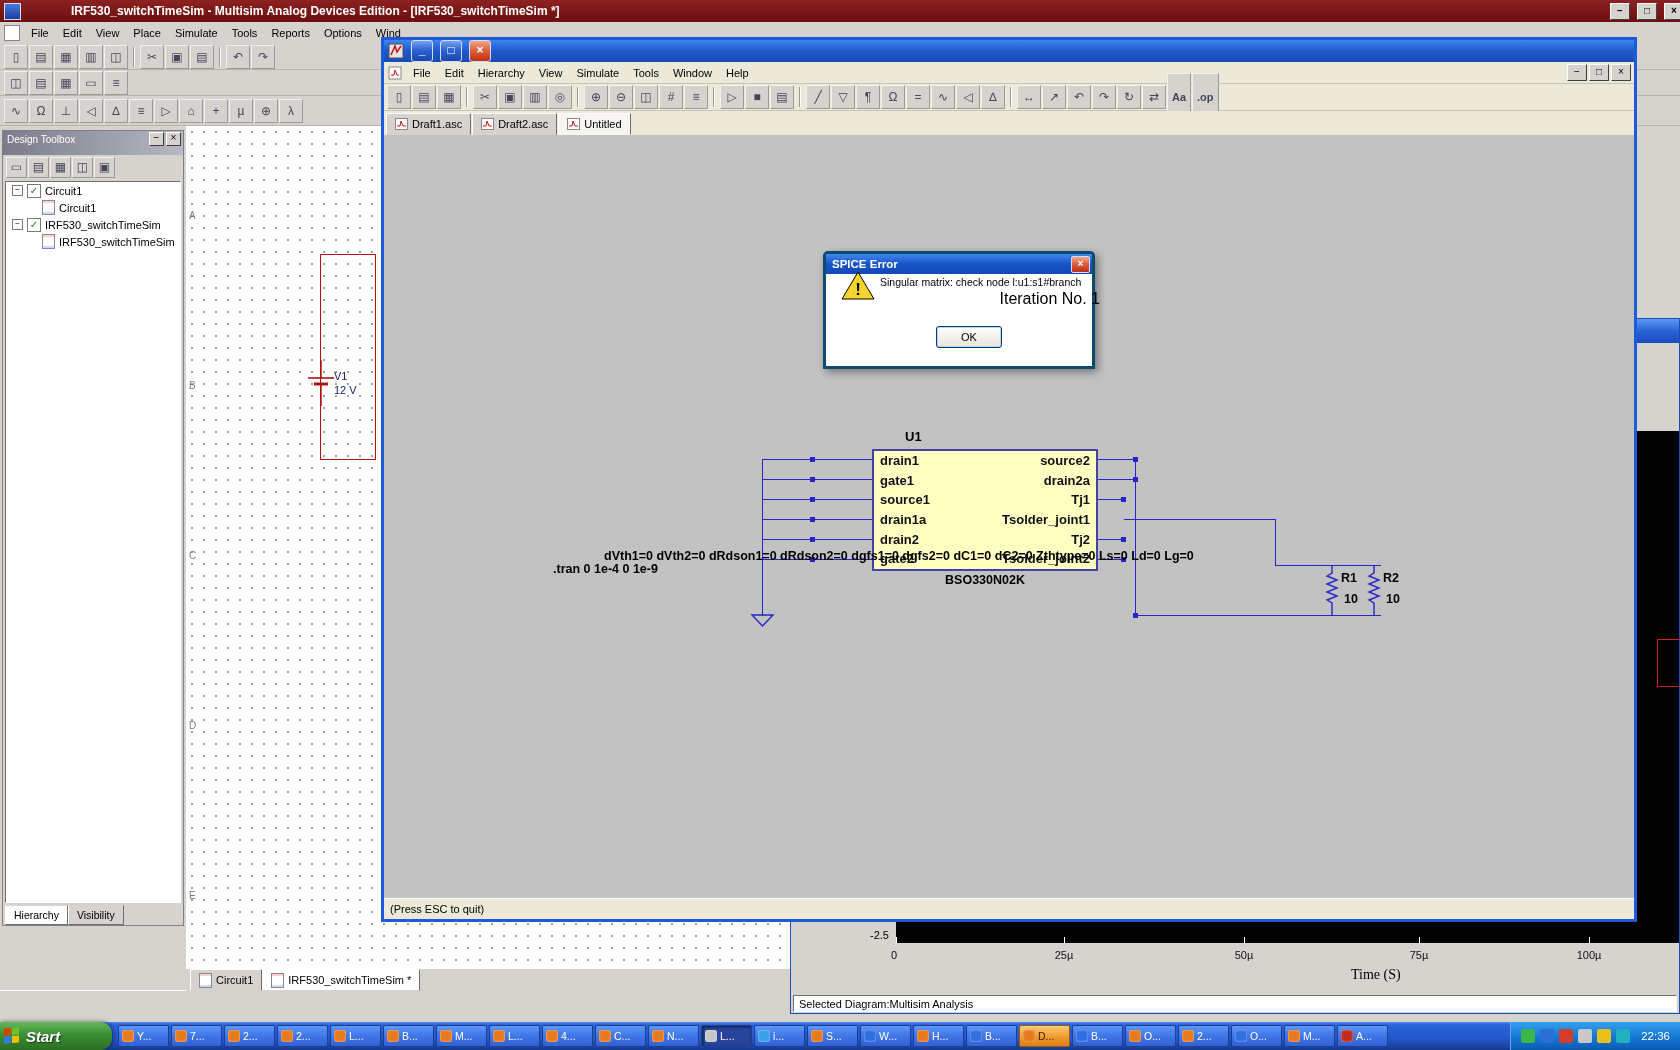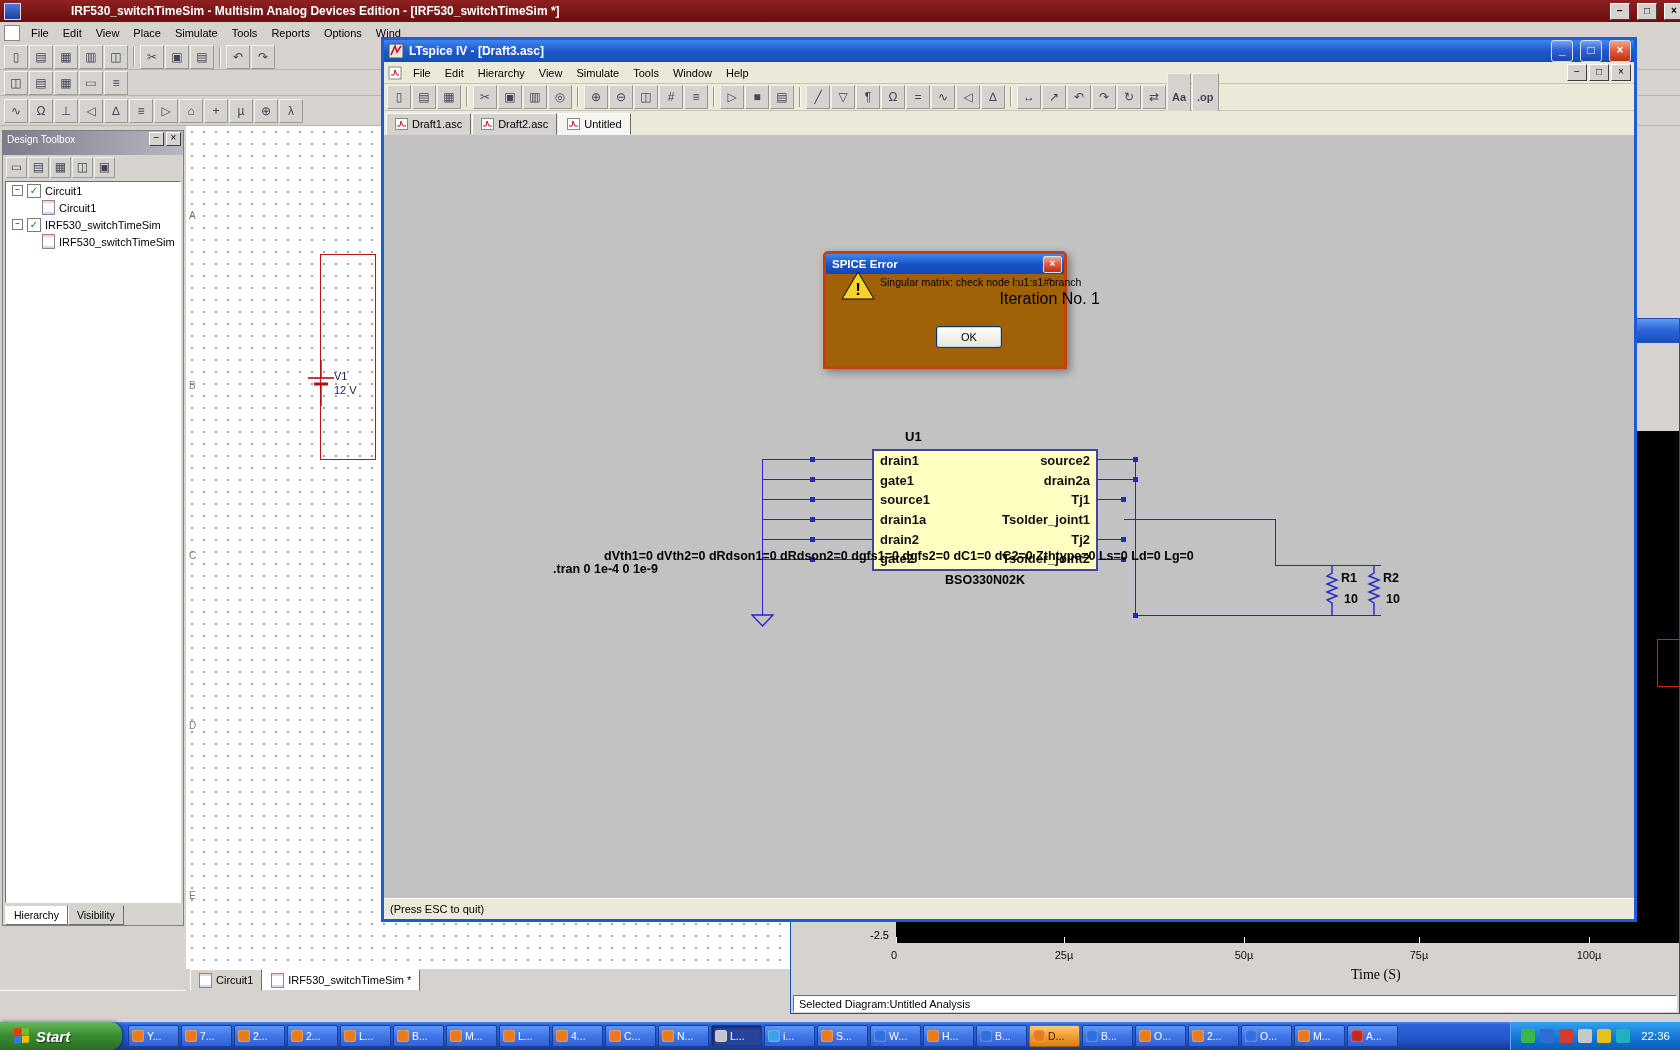--- a/index.html
+++ b/index.html
@@ -48,21 +48,21 @@
   .dtab{height:18px;padding:0 8px;display:flex;align-items:center;background:#d6d3ce;
     border:1px solid;border-color:#d6d3ce #6f6f6f #6f6f6f #fff;font-size:10.5px;}
   .dtab.active{background:#fff;}
   
   .stab{height:20px;display:flex;align-items:center;gap:4px;padding:0 8px;background:#d6d3ce;
     border:1px solid;border-color:#fff #6f6f6f #d6d3ce #fff;font-size:11px;}
   .stab.active{background:#fff;}
   
   #taskbar{position:absolute;left:0;top:1022px;width:1680px;height:28px;z-index:50;display:flex;align-items:center;
     background:linear-gradient(#4a8df0,#2b63d8 10%,#2457cd 60%,#16398f);}
-  #startbtn{height:28px;width:96px;flex:none;display:flex;align-items:center;gap:6px;padding:0 12px 0 14px;
+  #startbtn{height:28px;width:96px;flex:none;display:flex;align-items:center;gap:6px;padding:0 12px 0 4px;
     border-radius:0 12px 12px 0;background:linear-gradient(#66b85c,#3b8f33 45%,#2a6e24);
     box-shadow:1px 0 4px rgba(0,0,0,.5);color:#fff;font-weight:bold;font-style:italic;font-size:15px;
     text-shadow:1px 1px 1px rgba(0,0,0,.6);}
   .winflag{width:16px;height:16px;flex:none;display:grid;grid-template-columns:7px 7px;grid-template-rows:7px 7px;gap:1px;transform:skewY(-5deg);}
   .winflag i{display:block;}
   #tasks{display:flex;align-items:center;gap:2px;margin-left:6px;}
   .titem{width:51px;height:22px;flex:none;display:flex;align-items:center;gap:3px;padding:0 3px;border-radius:2px;
     background:linear-gradient(#5d97f6,#4076e8 50%,#3161d2);border:1px solid #1c3f92;color:#fff;
     font-size:10.5px;overflow:hidden;white-space:nowrap;box-sizing:border-box;}
   .titem .ti{width:12px;height:12px;flex:none;border-radius:3px;background:#e87a1e;box-shadow:inset 0 0 2px rgba(255,255,255,.7);}
@@ -88,22 +88,22 @@
     border:3px solid #1c5cd8;background:#ece9d8;display:flex;flex-direction:column;}
   #lt-title{height:22px;flex:none;display:flex;align-items:center;padding:0 3px 0 4px;gap:5px;color:#fff;
     font-weight:bold;font-size:12px;background:linear-gradient(#3f86ee,#1f58cc 50%,#174bb8);}
   #lt-menubar{height:21px;flex:none;display:flex;align-items:center;background:#ece9d8;border-bottom:1px solid #c8c4b4;}
   #lt-toolbar{height:26px;flex:none;display:flex;align-items:center;gap:1px;padding:0 3px;background:#ece9d8;border-bottom:1px solid #c8c4b4;}
   #lt-tabs{height:22px;flex:none;display:flex;align-items:flex-end;padding:2px 2px 0 2px;background:#ece9d8;}
   #lt-canvas{position:relative;flex:1;background:#c2c2c2;overflow:hidden;}
   #lt-status{height:20px;flex:none;display:flex;align-items:center;padding:0 6px;background:#ece9d8;
     border-top:1px solid #fff;font-size:11px;}
   
-  #dlg{position:absolute;left:439px;top:116px;width:244px;height:118px;z-index:6;
-    border:3px solid #c2410c;border-radius:5px 5px 0 0;background:#a16207;box-sizing:border-box;box-shadow:3px 3px 8px rgba(0,0,0,.4);}
+  #dlg{position:absolute;left:439px;top:116px;width:272px;height:118px;z-index:6;
+    border:3px solid #0c4a6e;border-radius:5px 5px 0 0;background:#ffffff;box-sizing:border-box;box-shadow:3px 3px 8px rgba(0,0,0,.4);}
   #dlg-title{height:20px;display:flex;align-items:center;padding:0 2px 0 6px;color:#fff;font-weight:bold;font-size:11.5px;
     background:linear-gradient(#4287ef,#1855c8 50%,#1248b8);margin:-0px;}
   #dlg .xpb{width:17px;height:15px;line-height:13px;font-size:10px;border-radius:2px;margin-left:auto;}
   #okbtn{position:absolute;left:88px;top:72px;width:66px;height:22px;border:1px solid #003c74;border-radius:3px;
     background:linear-gradient(#ffffff,#e8e4d8);font-size:11px;box-shadow:inset 0 0 0 1px #bcd4f2;margin-left:22px;}
   
   #ms-title{left:0;top:0;width:1680px;height:22px;display:flex;align-items:center;gap:5px;padding:0 4px;
     color:#fff;font-weight:bold;font-size:12px;background:linear-gradient(#8e2121,#6a0f0f);}
   #ms-menubar{left:0;top:22px;width:1680px;height:22px;background:#d6d3ce;display:flex;align-items:center;border-bottom:1px solid #fff;}
   .mstb{background:#d6d3ce;display:flex;align-items:center;gap:1px;padding:2px 4px;}
@@ -261,31 +261,30 @@
       <div class="abs" style="left:761px;top:208px;width:22px;height:46px;border:1px solid #d02020;"></div>
     </div>
     <span class="abs" style="left:52px;top:610px;width:46px;text-align:right;font-size:11px;">-2.5</span>
     <span class="gtick" style="left:103px;top:630px;">0</span>
     <span class="gtick" style="left:273px;top:630px;">25µ</span>
     <span class="gtick" style="left:453px;top:630px;">50µ</span>
     <span class="gtick" style="left:628px;top:630px;">75µ</span>
     <span class="gtick" style="left:798px;top:630px;">100µ</span>
     <span class="abs" style="left:560px;top:648px;font-family:'Liberation Serif',serif;font-size:14px;">Time (S)</span>
     <div class="abs ins" style="left:2px;top:676px;width:884px;height:17px;background:#fff;display:flex;align-items:center;padding:0 5px;box-sizing:border-box;font-size:11px;">
-      <span>Selected Diagram:Untitled Analysis</span>
+      <span>Selected Diagram:Multisim Analysis</span>
     </div>
   </div>
 
   <div id="lt">
     <div id="lt-title">
       <svg width="16" height="16">
         <rect x="1" y="1" width="14" height="14" fill="#e6e6e6" stroke="#555"></rect>
         <polyline points="3,12 7,3 9,9 13,3" fill="none" stroke="#c81414" stroke-width="1.6"></polyline>
       </svg>
-      <span style="flex:1;overflow:hidden;white-space:nowrap;">LTspice IV - [Draft3.asc]</span>
       <span class="xpb">_</span>
       <span class="xpb">□</span>
       <span class="xpb close">×</span>
     </div>
     <div id="lt-menubar">
       <svg width="14" height="14" style="margin:0 4px;">
         <rect x="1" y="1" width="12" height="12" fill="#fff" stroke="#888"></rect>
         <polyline points="3,9 6,9 7,4 9,9 11,9" fill="none" stroke="#c81414"></polyline>
       </svg>
       <span class="mitem">File</span>

